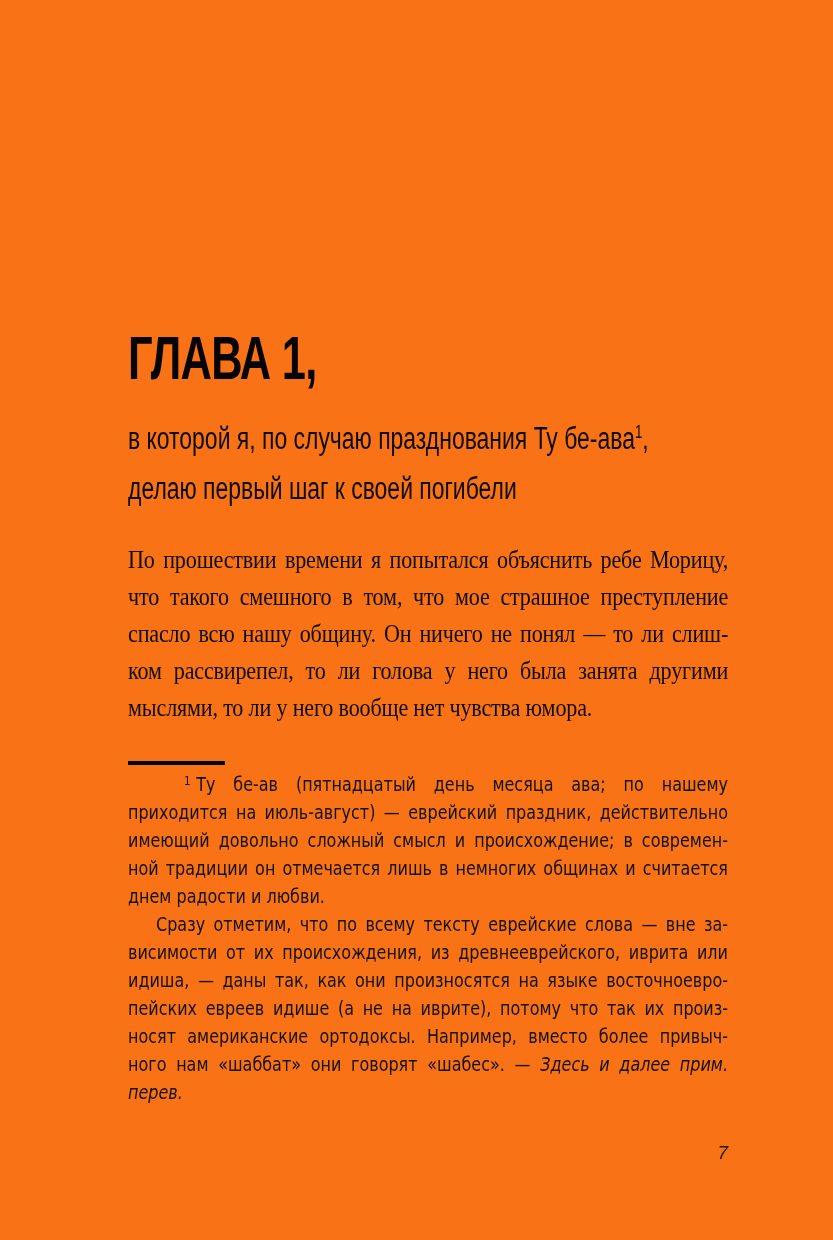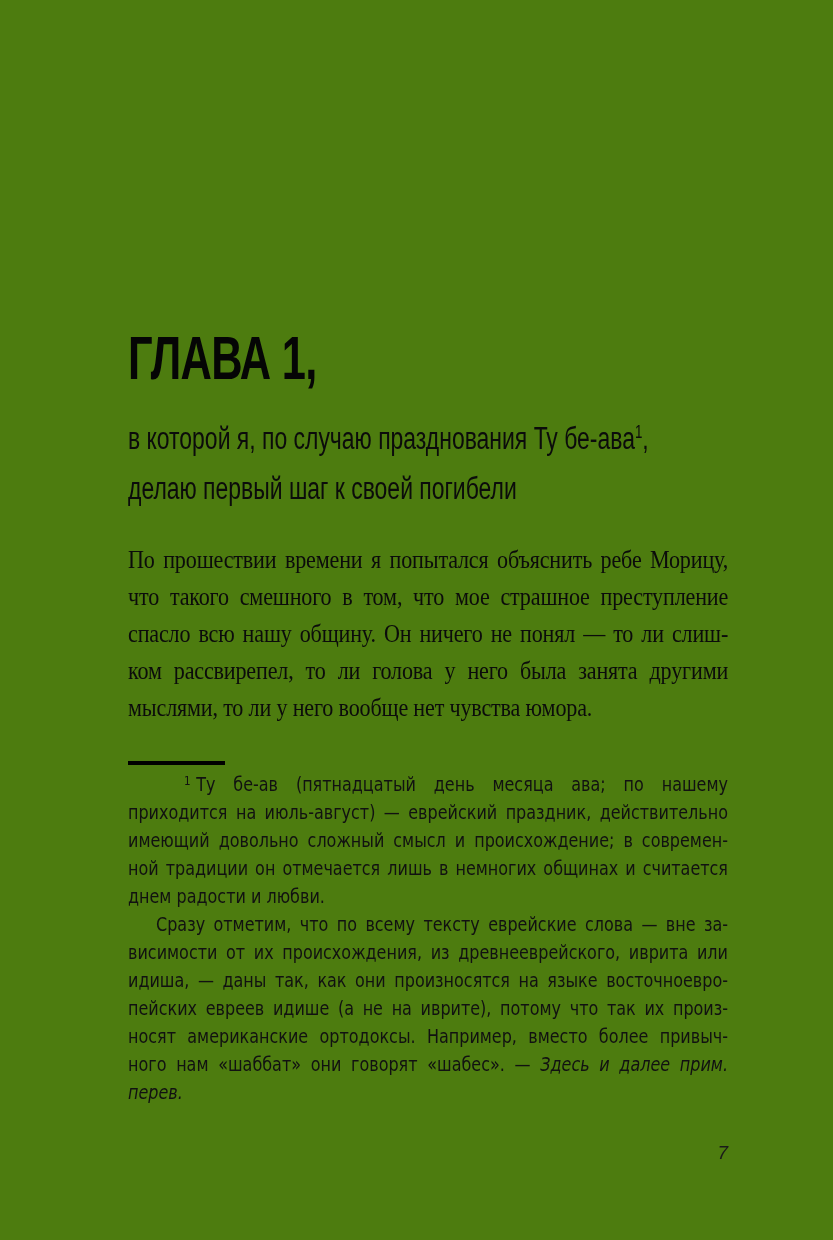--- a/index.html
+++ b/index.html
@@ -1,21 +1,21 @@
 <!DOCTYPE html>
 <html><head>
 <meta charset="utf-8">
 <style>
   * { margin: 0; padding: 0; box-sizing: border-box; }
   html, body { background: #ffffff; }
   .page {
     position: relative;
     width: 833px;
     height: 1240px;
-    background: #4d7c0f;
+    background: #f97316;
     color: #0b0b0b;
     overflow: hidden;
     margin: 0 auto;
   }
 
   
   .chapter-title {
     position: absolute;
     left: 128px;
     top: 327px;

